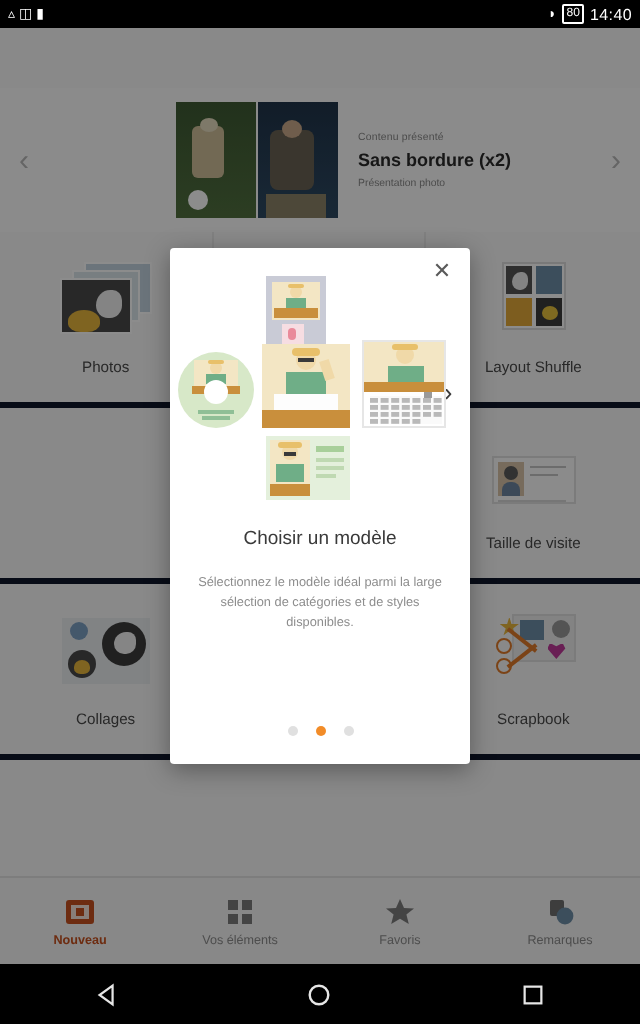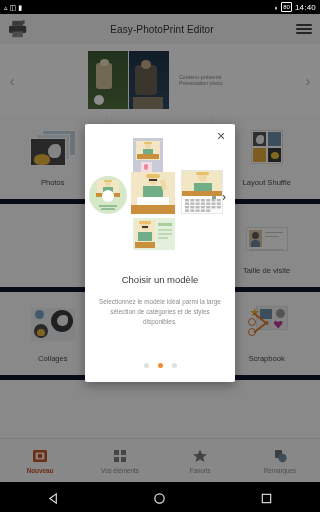--- a/index.html
+++ b/index.html
@@ -80,21 +80,21 @@
     display: grid;
     grid-template-columns: repeat(3, 1fr);
     grid-template-rows: repeat(4, 88px);
     background: #fafafa;
     z-index: 5;
   }
   .cell {
     display: flex; flex-direction: column;
     align-items: center; justify-content: center;
     border-right: 1px solid #ececec;
-    border-bottom: 5px solid #0f172a;
+    border-bottom: 3px solid #0f172a;
     padding: 4px;
   }
   .cell:nth-child(3n) { border-right: none; }
   .cell-art { width: 54px; height: 44px; position: relative; margin-bottom: 6px; }
   .cell-label {
     font-size: 7.6px; color: #4a4a4a; text-align: center;
     line-height: 10px; max-width: 92px;
   }
 
   
@@ -153,21 +153,21 @@
     font-size: 13px; color: #3c3c3c; user-select: none; cursor: pointer;
     width: 12px; text-align: center;
   }
   .car-arrow.l { left: 5px; }
   .car-arrow.r { right: 5px; }
   .cluster { position: absolute; left: 0; top: 0; width: 150px; height: 116px; }
   .cl { position: absolute; }
 
   .modal-title {
     text-align: center; font-size: 9.5px; color: #3a3a3a;
-    margin-top: 20px;
+    margin-top: 10px;
   }
   .modal-desc {
     margin: 12px 14px 0; text-align: center;
     font-size: 6.4px; color: #8d8d8d; line-height: 10px;
   }
   .dots {
     margin-top: auto; margin-bottom: 14px;
     display: flex; justify-content: center; gap: 9px;
   }
   .dot { width: 5px; height: 5px; border-radius: 50%; background: #e0e0e0; cursor: pointer; }
@@ -187,55 +187,40 @@
       <span class="sb-ico">◫</span>
       <span class="sb-ico">▮</span>
     </div>
     <div class="sb-right">
       <span class="sb-ico">◗</span>
       <span class="sb-batt">80</span>
       <span class="sb-time">14:40</span>
     </div>
   </div>
 
-  <div class="appbar">
-    <span class="printer-icon">
-      <svg viewBox="0 0 24 22" width="20" height="18">
-        <rect x="5" y="1" width="13" height="6" fill="#6b6b6b"></rect>
-        <rect x="1" y="7" width="21" height="9" rx="2" fill="#4f4f4f"></rect>
-        <rect x="5" y="14" width="13" height="7" fill="#8d8d8d"></rect>
-        <rect x="18" y="0" width="2" height="5" fill="#777"></rect>
-      </svg>
-    </span>
-    <span class="appbar-title">Easy-PhotoPrint Editor</span>
-    <span class="hamburger">
-      <i></i>
-        <i></i>
-        <i></i>
-    </span>
-  </div>
 
   <div class="hero">
     <div class="hero-arrow">‹</div>
     <div class="hero-thumbs">
       <div class="hero-thumb">
         <div class="ph" style="inset:0;background:linear-gradient(#3e5a34,#51703f)"></div>
         <div class="ph" style="left:8px;top:12px;width:16px;height:26px;background:#cfc09a;border-radius:3px"></div>
         <div class="ph" style="left:12px;top:8px;width:9px;height:7px;background:#e6dcc0;border-radius:50%"></div>
         <div class="ph" style="left:6px;top:44px;width:10px;height:10px;background:#fff;border-radius:50%"></div>
       </div>
       <div class="hero-thumb">
         <div class="ph" style="inset:0;background:linear-gradient(#20344a,#2e4a63)"></div>
         <div class="ph" style="left:6px;top:14px;width:22px;height:30px;background:#6b6354;border-radius:4px"></div>
         <div class="ph" style="left:12px;top:9px;width:10px;height:9px;background:#caa98a;border-radius:50%"></div>
         <div class="ph" style="left:4px;top:46px;width:30px;height:12px;background:#8d8468"></div>
       </div>
     </div>
     <div class="hero-meta">
       <div class="hero-eyebrow">Contenu présenté</div>
+      <div class="hero-name">Sans bordure (x2)</div>
       <div class="hero-sub">Présentation photo</div>
     </div>
     <div class="hero-arrow right">›</div>
   </div>
 
   <div class="grid">
 
     <div class="cell">
       <div class="cell-art">
         <div class="ph" style="left:16px;top:2px;width:34px;height:26px;background:#c3d3e0;border:1px solid #fff"></div>

